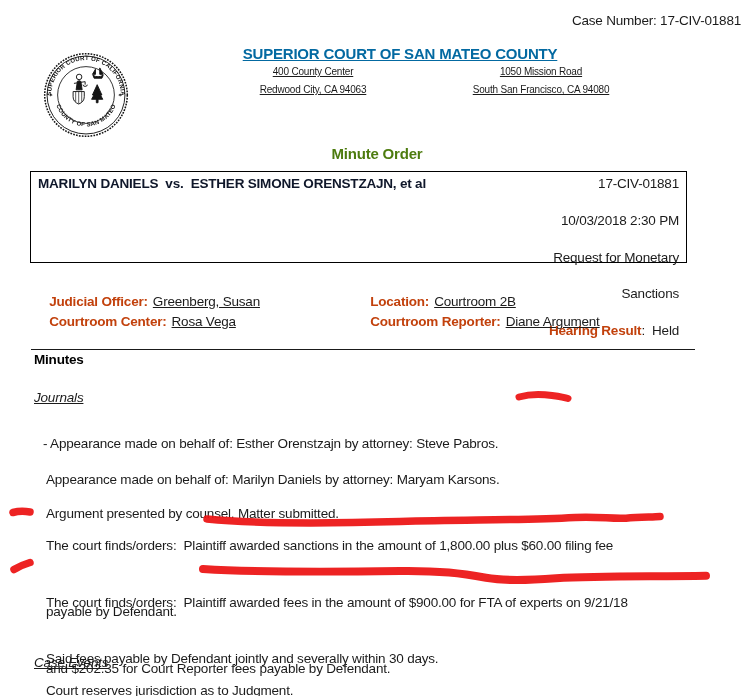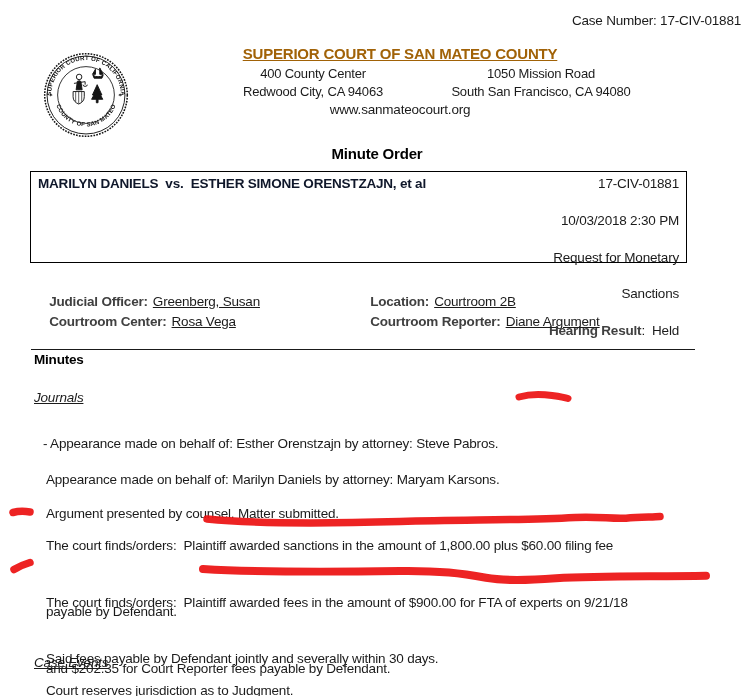--- a/index.html
+++ b/index.html
@@ -8,26 +8,26 @@
     width:755px;height:696px;
     background:#ffffff;
     font-family:"Liberation Sans","DejaVu Sans",sans-serif;
     color:#1b1b1b;
     font-size:13.5px;
     letter-spacing:-0.2px;
     overflow:hidden;
   }
   .abs{position:absolute;white-space:pre;}
   .ctr{transform:translateX(-50%);text-align:center;}
-  .b{font-weight:bold;color:#404040;text-align:right;}
+  .b{font-weight:bold;color:#c2410c;text-align:right;}
   .case-number{top:13px;right:14px;text-align:right;margin-left:10px;}
-  .court-name{top:45px;left:400px;font-size:15px;font-weight:bold;text-decoration:underline;color:#a16207;}
-  .addr{font-size:13px;}
+  .court-name{top:45px;left:400px;font-size:15px;font-weight:bold;text-decoration:underline;color:#0369a1;}
+  .addr{font-size:10px;text-decoration:underline;}
   .site{top:102px;left:400px;}
-  .doc-title{top:145px;left:377px;font-size:15px;font-weight:bold;color:#000000;}
+  .doc-title{top:145px;left:377px;font-size:15px;font-weight:bold;color:#4d7c0f;}
   .case-box{
     position:absolute;left:30px;top:171px;width:655px;height:90px;
     border:1.6px solid #000;
   }
   .case-title{position:absolute;left:7px;top:4px;font-weight:bold;color:#0f172a;white-space:pre;}
   .case-meta{position:absolute;right:7px;top:3px;text-align:right;line-height:18.4px;white-space:pre;}
   .officials-row{position:absolute;white-space:pre;}
   .officials-row .val{text-decoration:underline;margin-left:5px;}
   .divider{position:absolute;left:31px;top:349px;width:664px;height:0;border-top:1.6px solid #1a1a1a;}
   .sec-head{position:absolute;left:34px;font-weight:bold;color:#000;white-space:pre;}
@@ -76,21 +76,20 @@
       <path d="M 58 27 q 6 3.5 12 0 l -1.5 3.5 h -9 Z" fill="#151515"></path>
       <path d="M 61 20 L 61 26 L 57.5 26 Z M 66 18.5 L 66 26 L 70 26 Z" fill="#151515"></path>
     </g>
   </svg>
 
   <div class="abs ctr court-name">SUPERIOR COURT OF SAN MATEO COUNTY</div>
   <div class="abs ctr addr" style="top:66px;left:313px;">400 County Center</div>
   <div class="abs ctr addr" style="top:84px;left:313px;">Redwood City, CA 94063</div>
   <div class="abs ctr addr" style="top:66px;left:541px;">1050 Mission Road</div>
   <div class="abs ctr addr" style="top:84px;left:541px;">South San Francisco, CA 94080</div>
-  <div class="abs ctr site">www.sanmateocourt.org</div>
 
   <div class="abs ctr doc-title">Minute Order</div>
 
   <div class="case-box">
     <div class="case-title">MARILYN DANIELS  vs.  ESTHER SIMONE ORENSTZAJN, et al</div>
     <div class="case-meta"><span>17-CIV-01881</span><br>
 <span>10/03/2018 2:30 PM</span><br>
 <span>Request for Monetary</span><br>
 <span>Sanctions</span><br>
 <span class="b">Hearing Result</span><span>:  Held</span></div>

